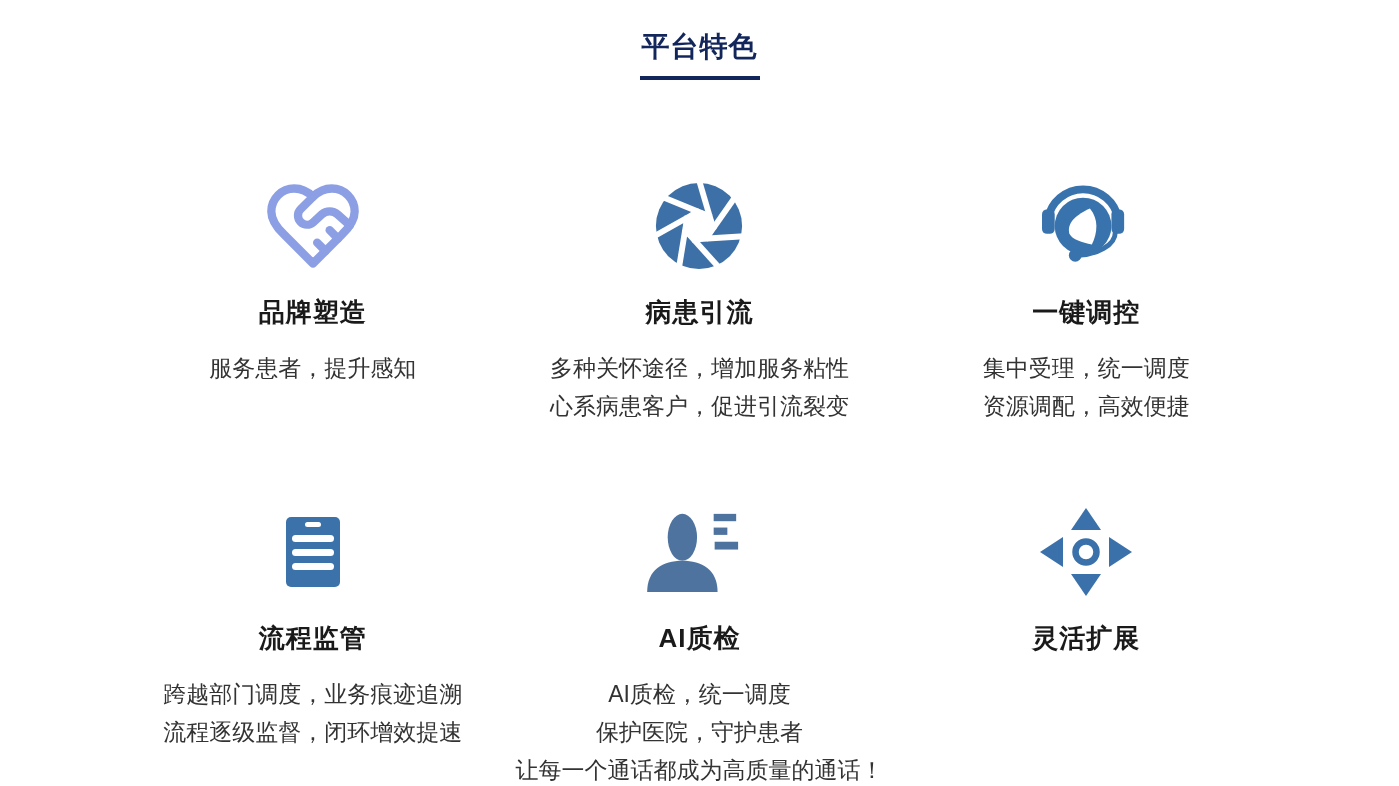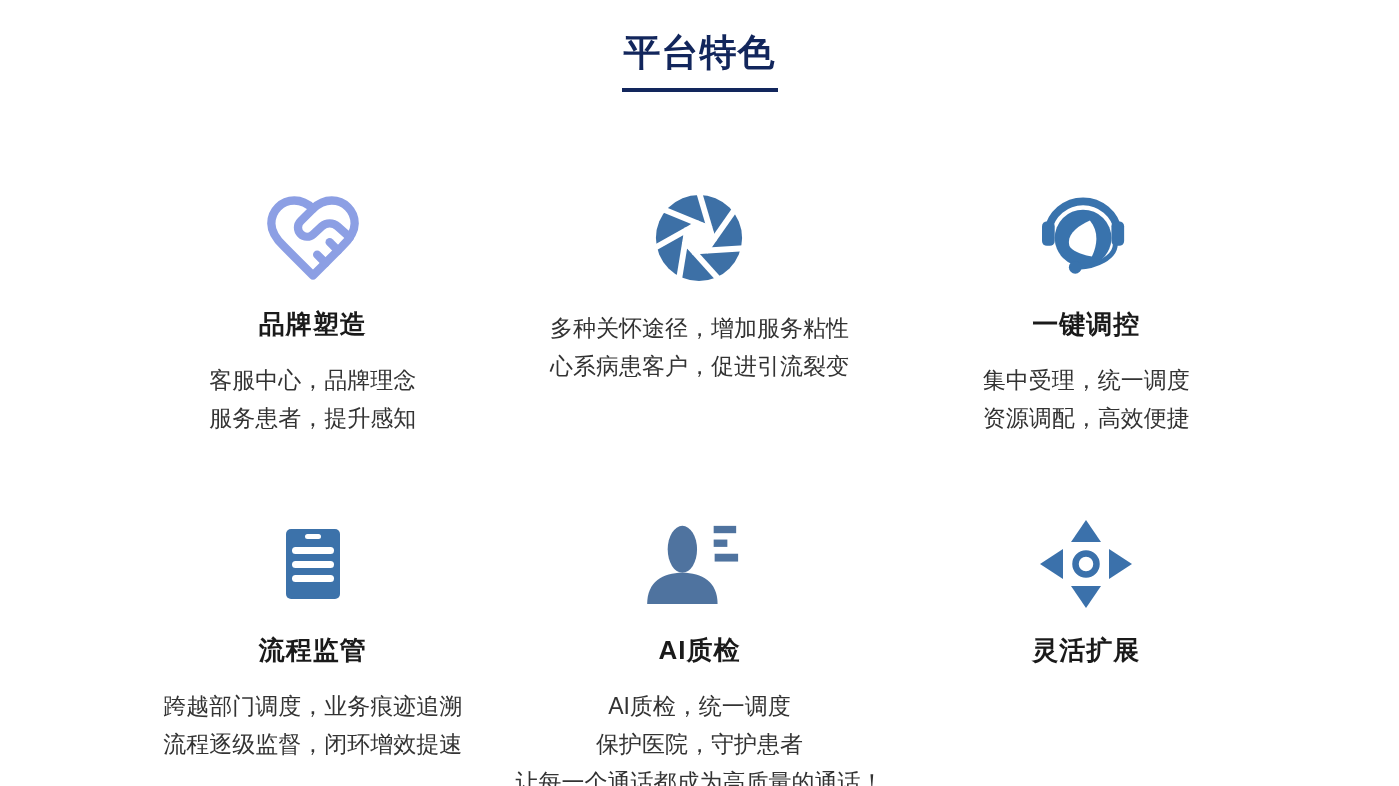--- a/index.html
+++ b/index.html
@@ -11,21 +11,21 @@
     overflow: hidden;
   }
   .page { width: 1399px; height: 786px; background: #fff; }
 
   .title-wrap {
     text-align: center;
     padding-top: 28px;
   }
   .page-title {
     display: inline-block;
-    font-size: 37px;
+    font-size: 28px;
     font-weight: 700;
     color: #12265c;
     letter-spacing: 1px;
     border-bottom: 4px solid #12265c;
     padding: 0 2px 10px 2px;
   }
 
   .features-grid {
     width: 1160px;
     margin: 96px auto 0;
@@ -73,40 +73,40 @@
     <section class="feature">
       <div class="icon-box">
         <svg width="100" height="100" viewBox="0 0 24 24" fill="none" stroke-width="2" stroke-linecap="round" stroke-linejoin="round" stroke="#8C9FE4">
           <path d="M19 14c1.49-1.46 3-3.21 3-5.5A5.5 5.5 0 0 0 16.5 3c-1.76 0-3 .5-4.5 2-1.5-1.5-2.74-2-4.5-2A5.5 5.5 0 0 0 2 8.5c0 2.3 1.5 4.05 3 5.5l7 7Z"></path>
           <path d="M12 5 9.04 7.96a2.17 2.17 0 0 0 0 3.08c.82.82 2.13.85 3 .07l2.07-1.9a2.82 2.82 0 0 1 3.79 0l2.96 2.66"></path>
           <path d="m18 15-2-2"></path>
           <path d="m15 18-2-2"></path>
         </svg>
       </div>
       <h3 class="feature-title">品牌塑造</h3>
-      <p class="feature-line">客服中心，品牌理念</p>
       <p class="feature-line">服务患者，提升感知</p>
     </section>
 
     <section class="feature">
       <div class="icon-box">
         <svg width="94" height="94" viewBox="0 0 96 96" fill="#3D70A6">
           <circle cx="48" cy="48" r="44"></circle>
           <g stroke="#ffffff" stroke-width="6">
             <line x1="48" y1="1" x2="63" y2="52"></line>
             <line x1="48" y1="1" x2="63" y2="52" transform="rotate(51.43 48 48)"></line>
             <line x1="48" y1="1" x2="63" y2="52" transform="rotate(102.86 48 48)"></line>
             <line x1="48" y1="1" x2="63" y2="52" transform="rotate(154.29 48 48)"></line>
             <line x1="48" y1="1" x2="63" y2="52" transform="rotate(205.71 48 48)"></line>
             <line x1="48" y1="1" x2="63" y2="52" transform="rotate(257.14 48 48)"></line>
             <line x1="48" y1="1" x2="63" y2="52" transform="rotate(308.57 48 48)"></line>
           </g>
           <circle cx="48" cy="48" r="16" fill="#ffffff"></circle>
         </svg>
       </div>
+      <h3 class="feature-title">病患引流</h3>
       <p class="feature-line">多种关怀途径，增加服务粘性</p>
       <p class="feature-line">心系病患客户，促进引流裂变</p>
     </section>
 
     <section class="feature">
       <div class="icon-box">
         <svg width="88" height="93" viewBox="0 0 90 95" fill="#3973AD">
           <circle cx="42" cy="47" r="29"></circle>
           <path d="M49 29 C36 35 25 43 28 55 C31 61 41 64 51 66 C57 53 58 40 49 29 Z" fill="#ffffff"></path>
           <path d="M6 40 A36.5 36.5 0 0 1 78 40" fill="none" stroke-width="8" stroke-linecap="round" stroke="#3973AD"></path>

